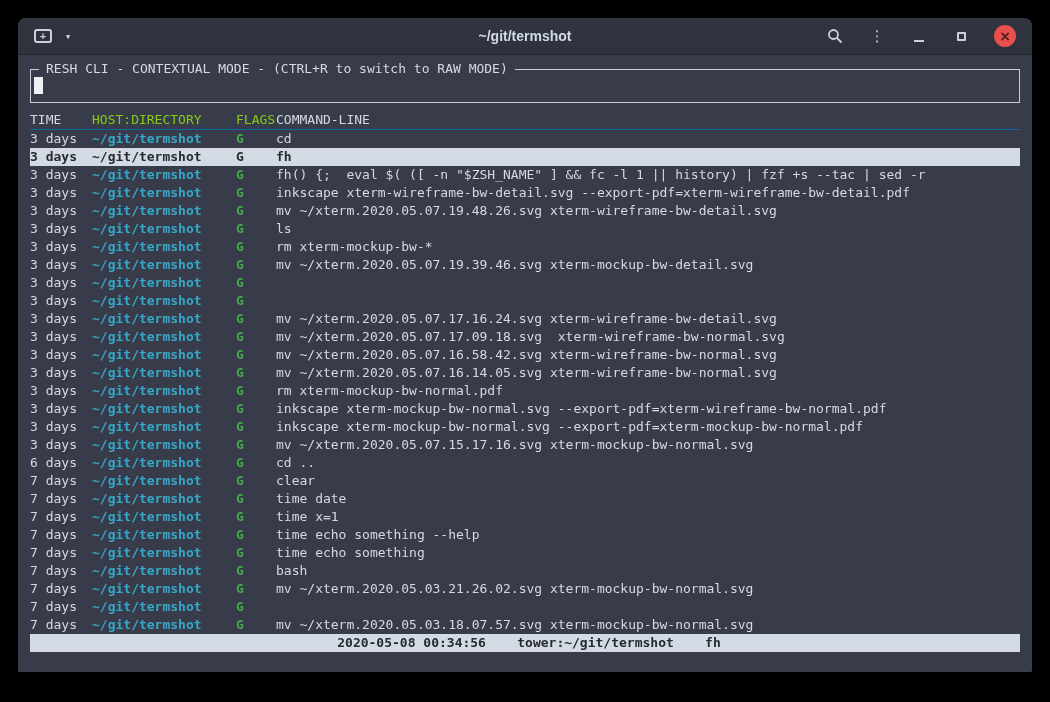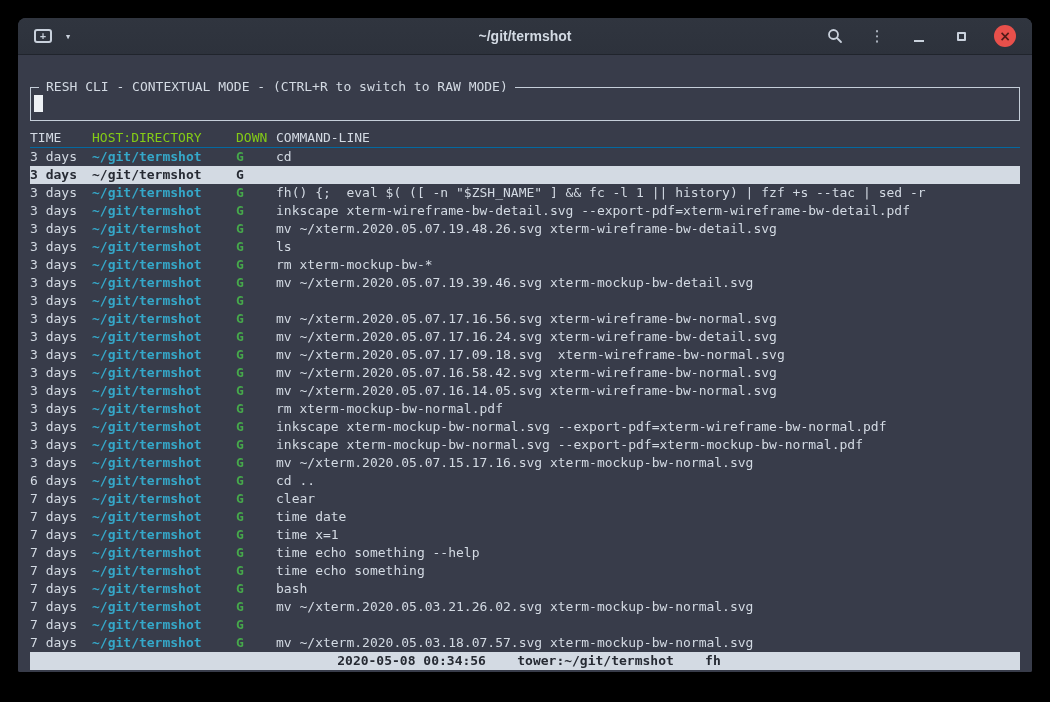--- a/index.html
+++ b/index.html
@@ -55,21 +55,21 @@
   }
   
   .terminal {
     position: absolute; top: 38px; left: 0; right: 0; bottom: 0;
     background: #383c4a;
     color: #d3dae3;
     font: 13px/18px "DejaVu Sans Mono", monospace;
     padding: 0 12px;
   }
   .searchbox {
-    margin-top: 31px;
+    margin-top: 13px;
     height: 34px;
     border: 1px solid #c5ced9;
     position: relative;
   }
   .searchbox-title {
     position: absolute; top: -10px; left: 8px;
     background: #383c4a; padding: 0 7px;
     white-space: pre;
   }
   .cursor {
@@ -139,35 +139,35 @@
   <div class="terminal">
 
     <div class="searchbox">
       <span class="searchbox-title">RESH CLI - CONTEXTUAL MODE - (CTRL+R to switch to RAW MODE)</span>
       <span class="cursor"></span>
     </div>
 
     <div class="hdr">
       <span class="c-time">TIME</span>
       <span class="c-host">HOST:DIRECTORY</span>
-      <span class="c-flags">DOWN</span>
+      <span class="c-flags">FLAGS</span>
       <span class="c-cmd">COMMAND-LINE</span>
     </div>
 
     <div class="rows">
         <div class="row"><span class="c-time">3 days</span><span class="c-host">~/git/termshot</span><span class="c-flags">G</span><span class="c-cmd">cd</span></div>
-        <div class="row selected"><span class="c-time">3 days</span><span class="c-host">~/git/termshot</span><span class="c-flags">G</span></div>
+        <div class="row selected"><span class="c-time">3 days</span><span class="c-host">~/git/termshot</span><span class="c-flags">G</span><span class="c-cmd">fh</span></div>
         <div class="row"><span class="c-time">3 days</span><span class="c-host">~/git/termshot</span><span class="c-flags">G</span><span class="c-cmd">fh() {;  eval $( ([ -n "$ZSH_NAME" ] &amp;&amp; fc -l 1 || history) | fzf +s --tac | sed -r</span></div>
         <div class="row"><span class="c-time">3 days</span><span class="c-host">~/git/termshot</span><span class="c-flags">G</span><span class="c-cmd">inkscape xterm-wireframe-bw-detail.svg --export-pdf=xterm-wireframe-bw-detail.pdf</span></div>
         <div class="row"><span class="c-time">3 days</span><span class="c-host">~/git/termshot</span><span class="c-flags">G</span><span class="c-cmd">mv ~/xterm.2020.05.07.19.48.26.svg xterm-wireframe-bw-detail.svg</span></div>
         <div class="row"><span class="c-time">3 days</span><span class="c-host">~/git/termshot</span><span class="c-flags">G</span><span class="c-cmd">ls</span></div>
         <div class="row"><span class="c-time">3 days</span><span class="c-host">~/git/termshot</span><span class="c-flags">G</span><span class="c-cmd">rm xterm-mockup-bw-*</span></div>
         <div class="row"><span class="c-time">3 days</span><span class="c-host">~/git/termshot</span><span class="c-flags">G</span><span class="c-cmd">mv ~/xterm.2020.05.07.19.39.46.svg xterm-mockup-bw-detail.svg</span></div>
         <div class="row"><span class="c-time">3 days</span><span class="c-host">~/git/termshot</span><span class="c-flags">G</span></div>
-        <div class="row"><span class="c-time">3 days</span><span class="c-host">~/git/termshot</span><span class="c-flags">G</span><span class="c-cmd">mv ~/xterm.2020.05.07.17.16.56.svg xterm-wireframe-bw-normal.svg</span></div>
+        <div class="row"><span class="c-time">3 days</span><span class="c-host">~/git/termshot</span><span class="c-flags">G</span></div>
         <div class="row"><span class="c-time">3 days</span><span class="c-host">~/git/termshot</span><span class="c-flags">G</span><span class="c-cmd">mv ~/xterm.2020.05.07.17.16.24.svg xterm-wireframe-bw-detail.svg</span></div>
         <div class="row"><span class="c-time">3 days</span><span class="c-host">~/git/termshot</span><span class="c-flags">G</span><span class="c-cmd">mv ~/xterm.2020.05.07.17.09.18.svg  xterm-wireframe-bw-normal.svg</span></div>
         <div class="row"><span class="c-time">3 days</span><span class="c-host">~/git/termshot</span><span class="c-flags">G</span><span class="c-cmd">mv ~/xterm.2020.05.07.16.58.42.svg xterm-wireframe-bw-normal.svg</span></div>
         <div class="row"><span class="c-time">3 days</span><span class="c-host">~/git/termshot</span><span class="c-flags">G</span><span class="c-cmd">mv ~/xterm.2020.05.07.16.14.05.svg xterm-wireframe-bw-normal.svg</span></div>
         <div class="row"><span class="c-time">3 days</span><span class="c-host">~/git/termshot</span><span class="c-flags">G</span><span class="c-cmd">rm xterm-mockup-bw-normal.pdf</span></div>
         <div class="row"><span class="c-time">3 days</span><span class="c-host">~/git/termshot</span><span class="c-flags">G</span><span class="c-cmd">inkscape xterm-mockup-bw-normal.svg --export-pdf=xterm-wireframe-bw-normal.pdf</span></div>
         <div class="row"><span class="c-time">3 days</span><span class="c-host">~/git/termshot</span><span class="c-flags">G</span><span class="c-cmd">inkscape xterm-mockup-bw-normal.svg --export-pdf=xterm-mockup-bw-normal.pdf</span></div>
         <div class="row"><span class="c-time">3 days</span><span class="c-host">~/git/termshot</span><span class="c-flags">G</span><span class="c-cmd">mv ~/xterm.2020.05.07.15.17.16.svg xterm-mockup-bw-normal.svg</span></div>
         <div class="row"><span class="c-time">6 days</span><span class="c-host">~/git/termshot</span><span class="c-flags">G</span><span class="c-cmd">cd ..</span></div>
         <div class="row"><span class="c-time">7 days</span><span class="c-host">~/git/termshot</span><span class="c-flags">G</span><span class="c-cmd">clear</span></div>

